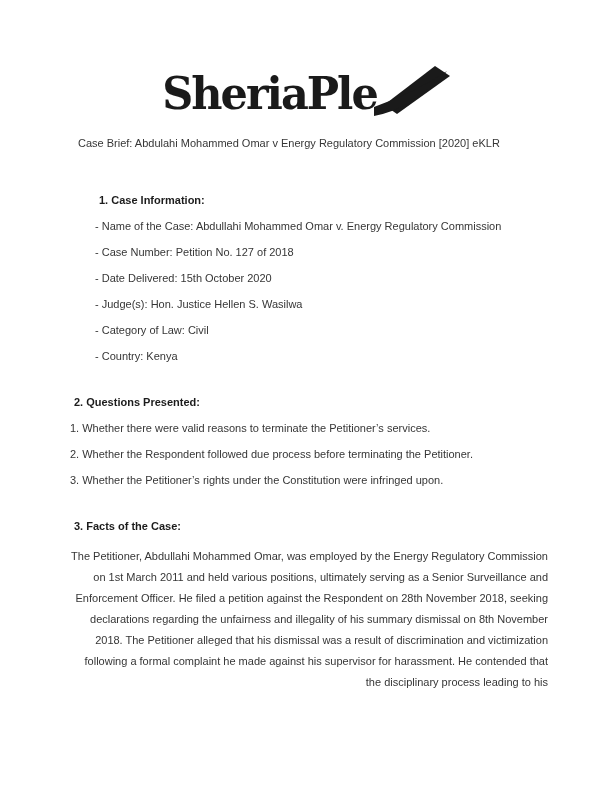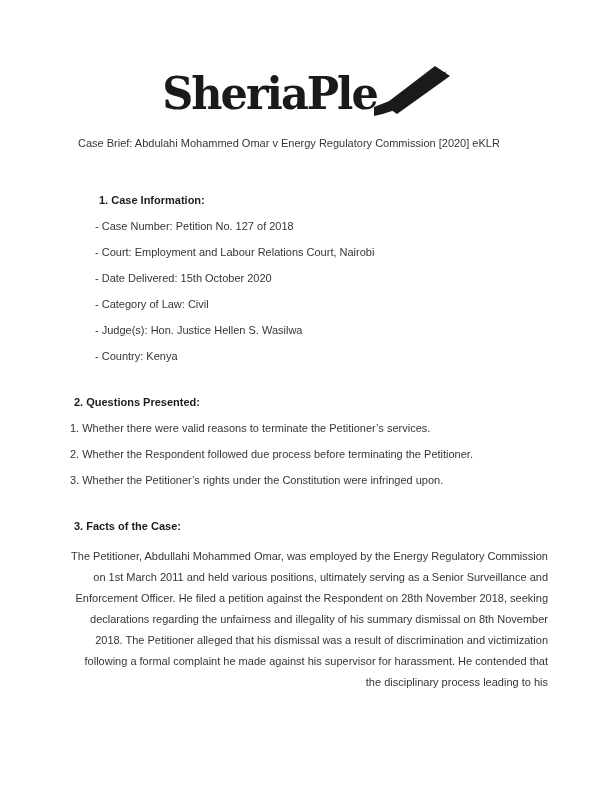--- a/index.html
+++ b/index.html
@@ -71,25 +71,25 @@
       <path d="M0,50 Q38,43 73,5 Q42,26 0,41 Z" fill="#1a1a1a"></path>
     </svg>
   </header>
 
   <main class="content">
 
     <p class="doc-title">Case Brief: Abdulahi Mohammed Omar v Energy Regulatory Commission [2020] eKLR</p>
 
     <section class="sec sec-first">
       <h3 class="sec-h">1. Case Information:</h3>
+      <p class="item">- Name of the Case: Abdullahi Mohammed Omar v. Energy Regulatory Commission</p>
       <p class="item">- Case Number: Petition No. 127 of 2018</p>
-      <p class="item">- Court: Employment and Labour Relations Court, Nairobi</p>
       <p class="item">- Date Delivered: 15th October 2020</p>
+      <p class="item">- Judge(s): Hon. Justice Hellen S. Wasilwa</p>
       <p class="item">- Category of Law: Civil</p>
-      <p class="item">- Judge(s): Hon. Justice Hellen S. Wasilwa</p>
       <p class="item">- Country: Kenya</p>
     </section>
 
     <section class="sec">
       <h3 class="sec-h">2. Questions Presented:</h3>
       <p class="item">1. Whether there were valid reasons to terminate the Petitioner’s services.</p>
       <p class="item">2. Whether the Respondent followed due process before terminating the Petitioner.</p>
       <p class="item">3. Whether the Petitioner’s rights under the Constitution were infringed upon.</p>
     </section>
 

